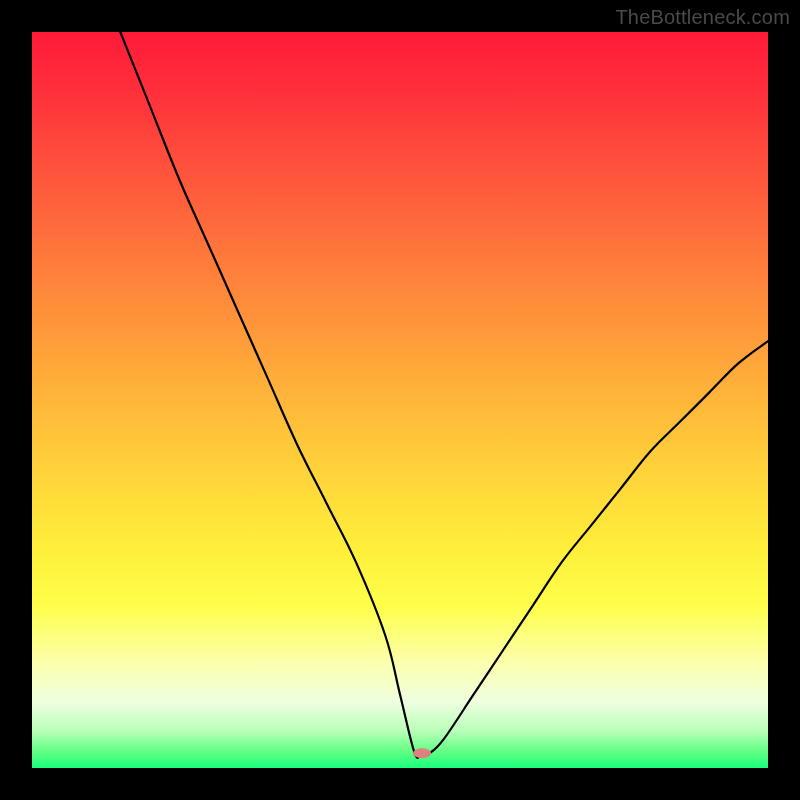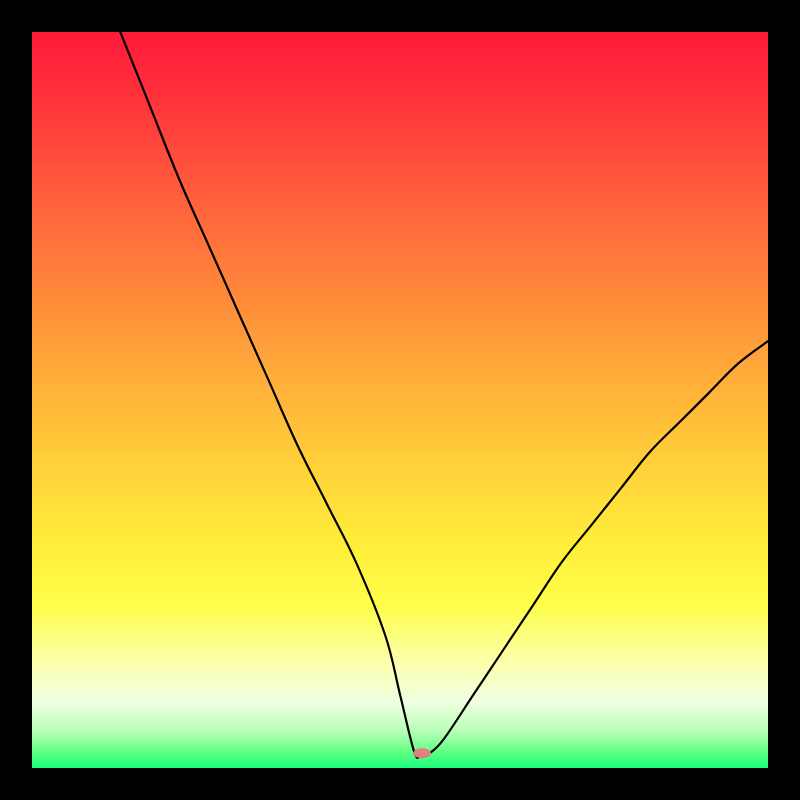--- a/index.html
+++ b/index.html
@@ -62,13 +62,14 @@
 </head>
 <body>
 
 <div class="frame">
   <div class="plot">
     <svg class="curve" viewBox="0 0 736 736" preserveAspectRatio="none">
       <path id="curve-path" fill="none" stroke="#000" stroke-width="2.2" stroke-linejoin="round" stroke-linecap="round" d="M 88.32 0.00 C 93.62 13.25, 107.16 47.10, 117.76 73.60 C 128.36 100.10, 136.60 122.03, 147.20 147.20 C 157.80 172.37, 166.04 189.59, 176.64 213.44 C 187.24 237.29, 195.48 255.83, 206.08 279.68 C 216.68 303.53, 224.92 322.07, 235.52 345.92 C 246.12 369.77, 254.36 389.64, 264.96 412.16 C 275.56 434.68, 283.80 449.84, 294.40 471.04 C 305.00 492.24, 313.24 506.07, 323.84 529.92 C 334.44 553.77, 345.33 579.67, 353.28 603.52 C 361.23 627.37, 362.70 641.20, 368.00 662.40 C 373.30 683.60, 378.75 710.68, 382.72 721.28 C 386.69 731.88, 387.43 721.28, 390.08 721.28 C 392.73 721.28, 393.47 723.93, 397.44 721.28 C 401.41 718.63, 404.21 717.16, 412.16 706.56 C 420.11 695.96, 431.00 678.30, 441.60 662.40 C 452.20 646.50, 460.44 634.14, 471.04 618.24 C 481.64 602.34, 489.88 589.98, 500.48 574.08 C 511.08 558.18, 519.32 544.49, 529.92 529.92 C 540.52 515.35, 548.76 506.37, 559.36 493.12 C 569.96 479.87, 578.20 469.57, 588.80 456.32 C 599.40 443.07, 607.64 431.44, 618.24 419.52 C 628.84 407.60, 637.08 400.68, 647.68 390.08 C 658.28 379.48, 666.52 371.24, 677.12 360.64 C 687.72 350.04, 695.96 340.47, 706.56 331.20 C 717.16 321.93, 730.70 313.09, 736.00 309.12"></path>
       <ellipse id="marker" cx="390.08" cy="721.28" rx="9" ry="5" fill="#e08080"></ellipse>
     </svg>
   </div>
+  <div class="watermark">TheBottleneck.com</div>
 </div>
 
 </body></html>

